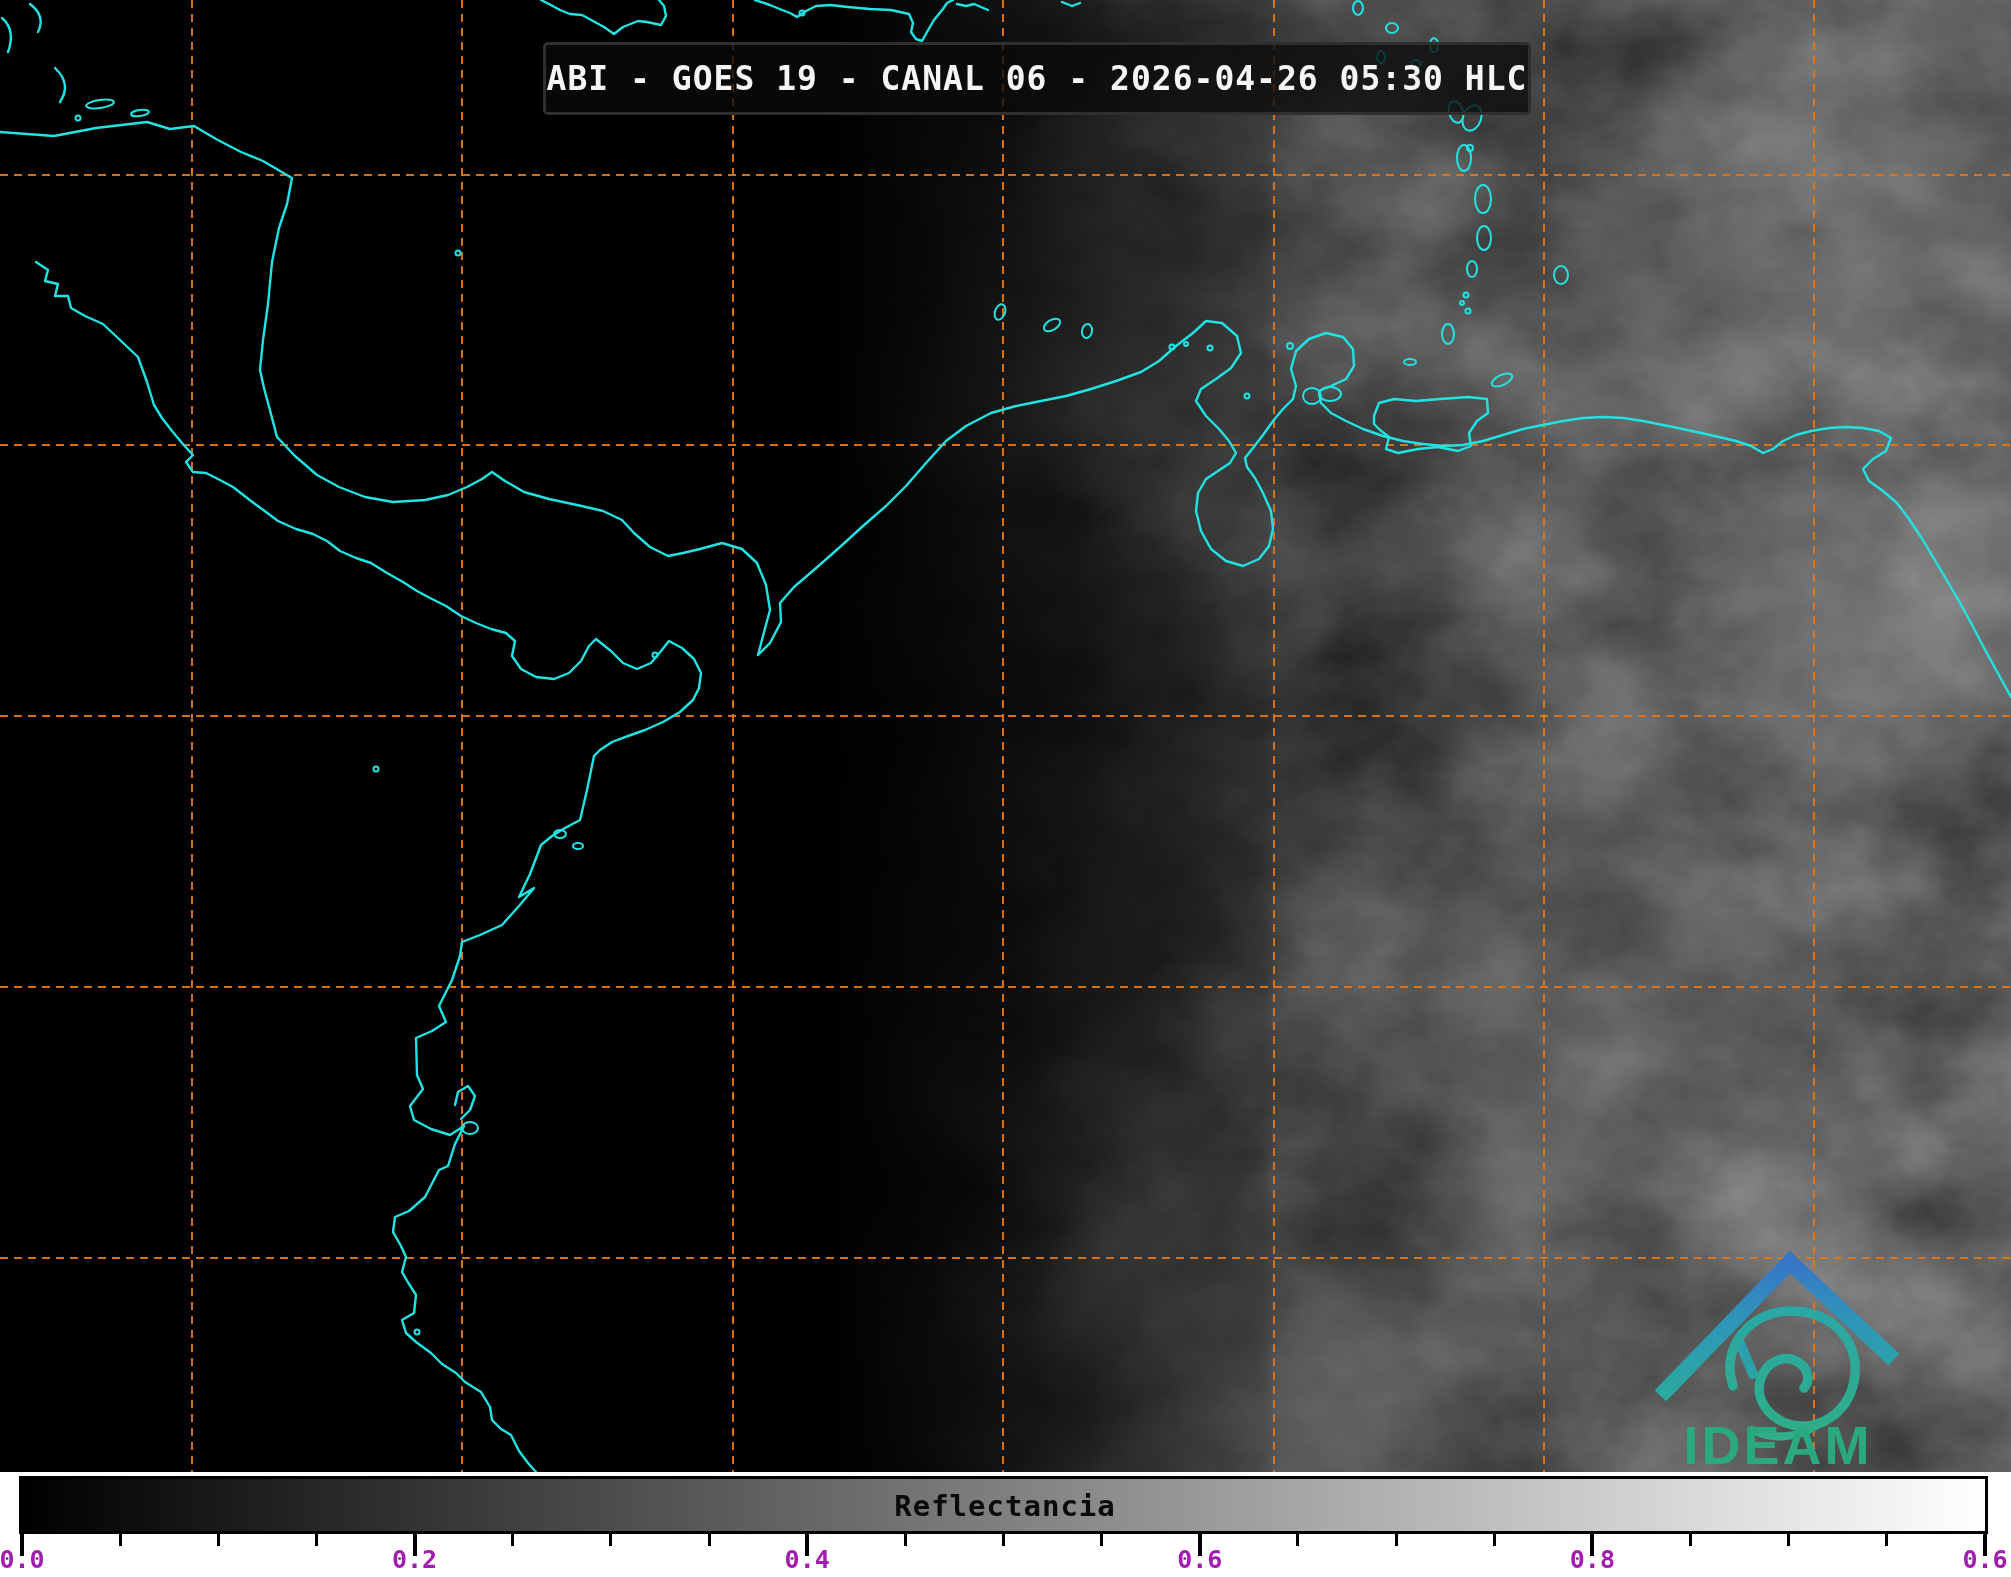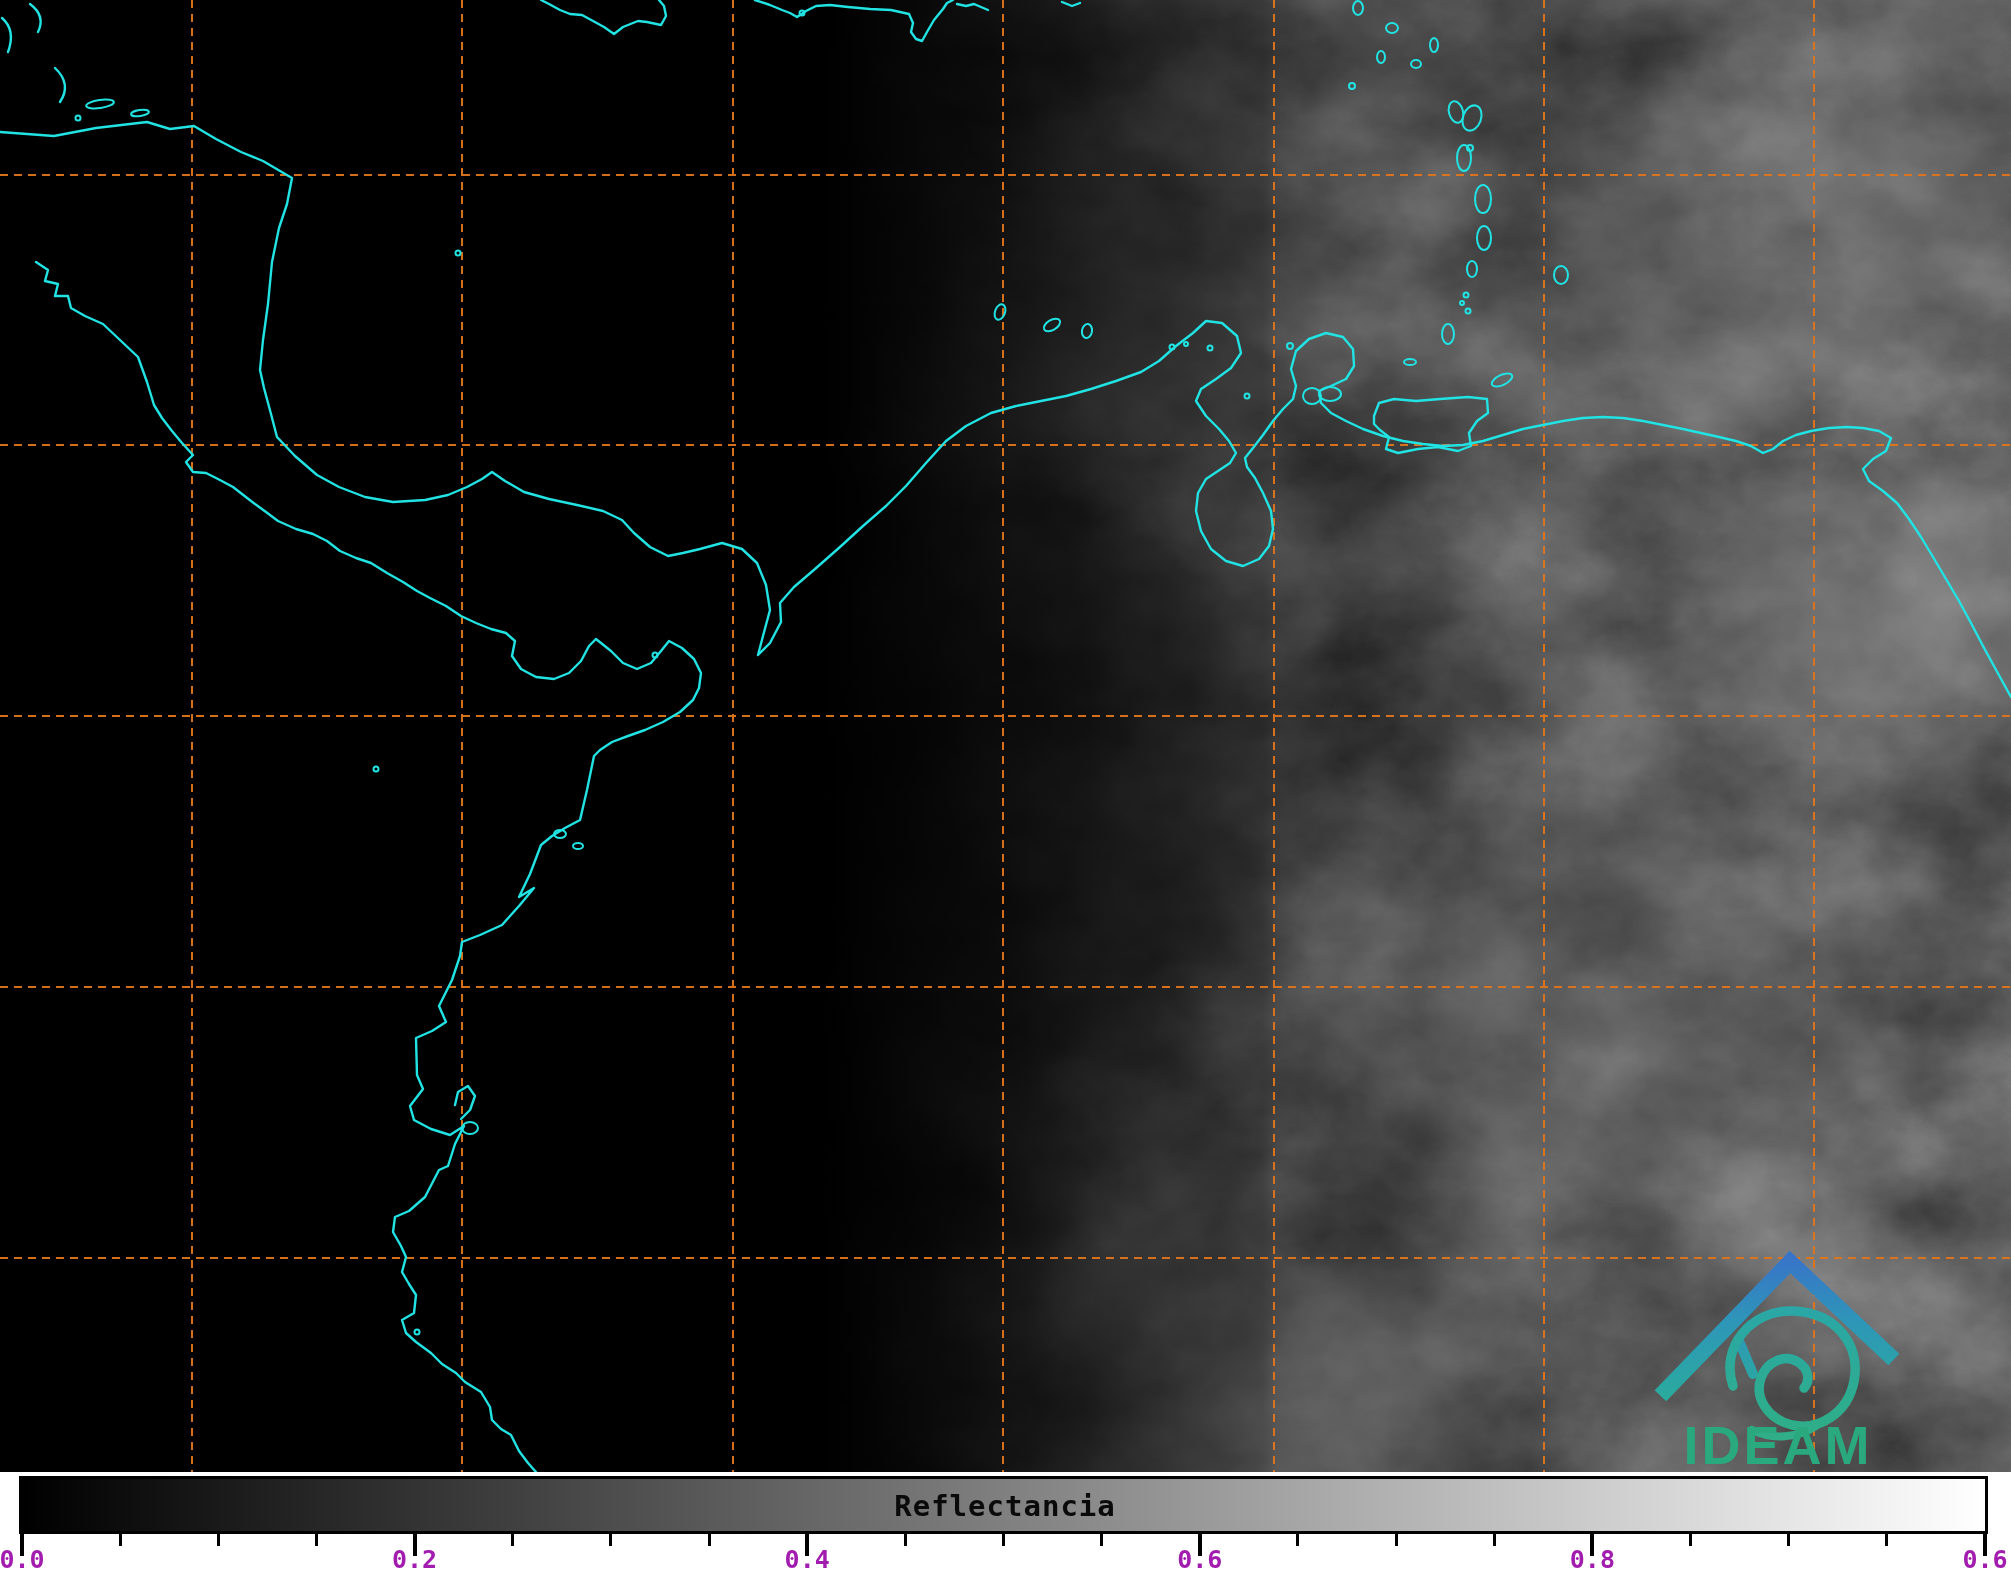--- a/index.html
+++ b/index.html
@@ -190,20 +190,23 @@
       <path d="M 1666 1390 L 1790 1262 L 1888 1354" fill="none" stroke="url(#roofGrad)" stroke-width="16" stroke-linecap="square"></path>
       <path d="M 1739 1341 L 1753 1374" fill="none" stroke="url(#roofGrad)" stroke-width="10" stroke-linecap="round"></path>
       <path d="M 1733 1386 C 1720 1348 1750 1310 1792 1311 C 1836 1312 1861 1345 1854 1381
                C 1848 1413 1819 1431 1792 1425 C 1768 1419 1754 1398 1761 1378
                C 1767 1361 1785 1354 1798 1362 C 1808 1368 1811 1380 1804 1388" fill="none" stroke="url(#swirlGrad)" stroke-width="9.5" stroke-linecap="round"></path>
       <path d="M 1752 1430 C 1772 1440 1798 1438 1816 1426" fill="none" stroke="url(#swirlGrad)" stroke-width="8" stroke-linecap="round"></path>
       <text id="logo-text" x="1778" y="1464" text-anchor="middle" font-family="Liberation Sans, DejaVu Sans, sans-serif" font-weight="bold" font-size="54" letter-spacing="3" fill="#2aa87e">IDEAM</text>
     </g>
   </svg>
 
+  <div class="title-box">
+    <span>ABI - GOES 19 - CANAL 06 - 2026-04-26 05:30 HLC</span>
+  </div>
 
   <div class="colorbar-area">
     <div class="cbar" id="cbar" style="background: linear-gradient(90deg, rgb(0, 0, 0) 0%, rgb(255, 255, 255) 100%);"></div>
     <div class="cbar-label">Reflectancia</div>
     <div id="cb-ticks">
         <div class="tick major" style="left: 20px;"></div>
         <div class="tick-label" style="left: 22px;">0.0</div>
         <div class="tick major" style="left: 412.6px;"></div>
         <div class="tick-label" style="left: 414.6px;">0.2</div>
         <div class="tick major" style="left: 805.2px;"></div>

